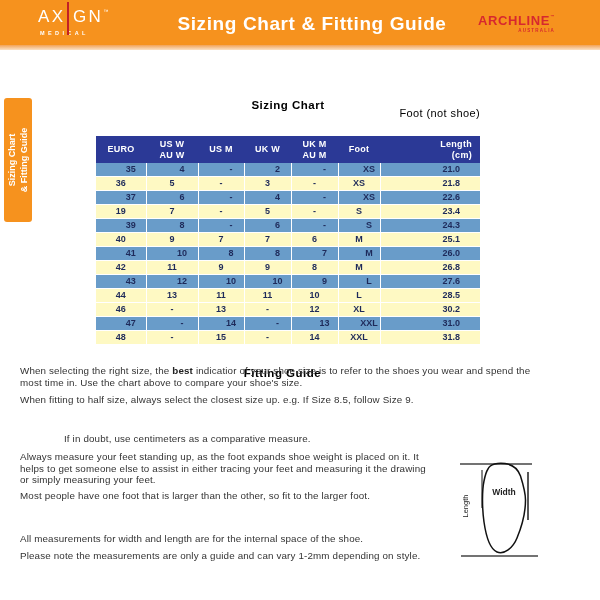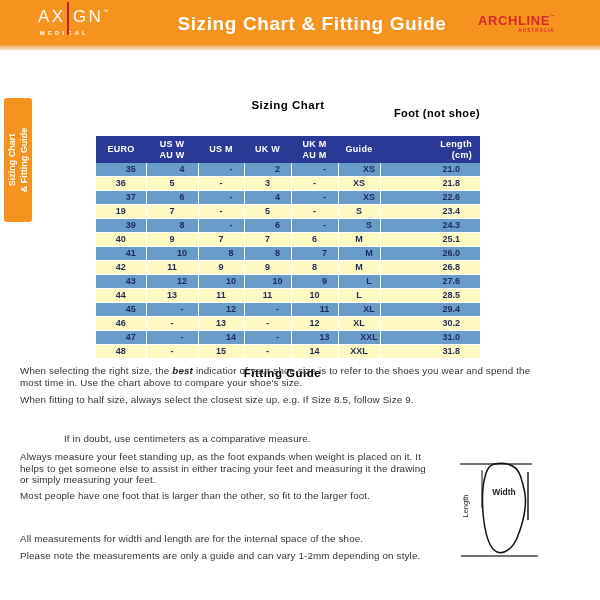--- a/index.html
+++ b/index.html
@@ -33,21 +33,21 @@
     background:#F6921E; border-radius:3px; }
   .side-tab-inner { position:absolute; left:0; top:0; width:124px; height:28px;
     transform:rotate(-90deg) translate(-124px,0); transform-origin:0 0;
     text-align:center; color:#fff; font-size:9px; font-weight:bold; line-height:12px; padding-top:2px; }
   .side-tab-inner span { display:block; }
 
   
   .sc-title { position:absolute; left:96px; top:99px; width:384px; text-align:center;
     font-size:11.5px; font-weight:bold; color:#000; letter-spacing:0.5px; }
   .foot-label { position:absolute; left:330px; top:107px; width:150px; text-align:right;
-    font-size:11px; font-weight:bold; color:#000; letter-spacing:0.4px; }
+    font-size:11px; font-weight:normal; color:#000; letter-spacing:0.4px; }
 
   table.sizing-table { position:absolute; left:96px; top:124px; width:384px;
     border-collapse:collapse; table-layout:fixed;margin-top:12px; }
   .sizing-table th { background:#2B3996; color:#fff; font-size:9px; font-weight:bold;
     height:27px; text-align:center; line-height:10.5px; padding:0; letter-spacing:0.3px; }
   .sizing-table th:last-child { text-align:right; padding-right:8px; }
   .sizing-table td { font-size:9px; font-weight:bold; color:#1E2A5A; text-align:center;
     height:13px; line-height:13px; padding:0; border-right:1px solid #fff; border-bottom:1px solid #fff; }
   .sizing-table td:last-child { border-right:none; text-align:right; padding-right:20px; }
   .sizing-table tr.dark td { background:#699CC9;padding-left:20px; }
@@ -60,21 +60,21 @@
   .h-using { top:414px; }
   .body-p { position:absolute; left:20px; font-size:9.8px; line-height:11.6px;
     color:#333; letter-spacing:0.15px; }
   .p-select { top:365px; width:528px; }
   .p-half   { top:394px; width:528px; }
   .p-doubt  { top:433px; width:528px;margin-left:44px; }
   .p-always { top:451px; width:408px; }
   .p-most   { top:490px; width:435px; }
   .p-allmeas{ top:533px; width:520px; }
   .p-note   { top:550px; width:412px; }
-  .body-p b { color:#222;font-style:italic; }
+  .body-p b { color:#222; }
 
   
   .foot-diagram { position:absolute; left:452px; top:456px; width:95px; height:106px; }
 </style>
 </head>
 <body>
 
 <div class="page">
 
   <div class="header">
@@ -112,21 +112,21 @@
         <col style="width:42px">
         <col style="width:100px">
     </colgroup>
     <thead>
         <tr>
           <th>EURO</th>
           <th>US W<br>AU W</th>
           <th>US M</th>
           <th>UK W</th>
           <th>UK M<br>AU M</th>
-          <th>Guide</th>
+          <th>Foot</th>
           <th>Length<br>(cm)</th>
         </tr>
       </thead>
     <tbody>
         <tr class="dark">
           <td>35</td>
           <td>4</td>
           <td>-</td>
           <td>2</td>
           <td>-</td>
@@ -207,29 +207,20 @@
         </tr>
         <tr class="light">
           <td>44</td>
           <td>13</td>
           <td>11</td>
           <td>11</td>
           <td>10</td>
           <td>L</td>
           <td>28.5</td>
         </tr>
-        <tr class="dark">
-          <td>45</td>
-          <td>-</td>
-          <td>12</td>
-          <td>-</td>
-          <td>11</td>
-          <td>XL</td>
-          <td>29.4</td>
-        </tr>
         <tr class="light">
           <td>46</td>
           <td>-</td>
           <td>13</td>
           <td>-</td>
           <td>12</td>
           <td>XL</td>
           <td>30.2</td>
         </tr>
         <tr class="dark">
@@ -251,21 +242,21 @@
           <td>31.8</td>
         </tr>
       </tbody>
   </table>
 
   <div class="sec-heading h-fitting">Fitting Guide</div>
   <div class="body-p p-select"><span>When selecting the right size, the </span><b>best</b><span> indicatior of your shoe size is to refer to the shoes you wear and spend the most time in. Use the chart above to compare your shoe's size.</span></div>
   <div class="body-p p-half">When fitting to half size, always select the closest size up. e.g. If Size 8.5, follow Size 9.</div>
 
   <div class="body-p p-doubt">If in doubt, use centimeters as a comparative measure.</div>
-  <div class="body-p p-always">Always measure your feet standing up, as the foot expands when weight is placed on it. It helps to get someone else to assist in either tracing your feet and measuring it the drawing or simply measuring your feet.</div>
+  <div class="body-p p-always">Always measure your feet standing up, as the foot expands shoe weight is placed on it. It helps to get someone else to assist in either tracing your feet and measuring it the drawing or simply measuring your feet.</div>
   <div class="body-p p-most">Most people have one foot that is larger than the other, so fit to the larger foot.</div>
   <div class="body-p p-allmeas">All measurements for width and length are for the internal space of the shoe.</div>
   <div class="body-p p-note">Please note the measurements are only a guide and can vary 1-2mm depending on style.</div>
 
   <svg class="foot-diagram" viewBox="0 0 95 106" xmlns="http://www.w3.org/2000/svg">
     <line x1="8" y1="8" x2="80" y2="8" stroke="#444" stroke-width="1.3"></line>
     <line x1="9" y1="100" x2="86" y2="100" stroke="#444" stroke-width="1.3"></line>
     <path d="M36,13 C38,8 46,6.5 53,7.5 C60,8.5 66,13 68.5,20 C71,28 73.5,36 73.5,44 C73.5,56 70,70 65,82 C61,92 52,99 45,96 C38,93 34,80 32,66 C30,52 30,34 32,25 C33,20 34,16 36,13 Z" fill="none" stroke="#111" stroke-width="1.5" stroke-linejoin="round"></path>
     <line x1="30" y1="14" x2="30" y2="52" stroke="#111" stroke-width="1"></line>
     <line x1="76" y1="16" x2="76" y2="64" stroke="#111" stroke-width="1.4"></line>

